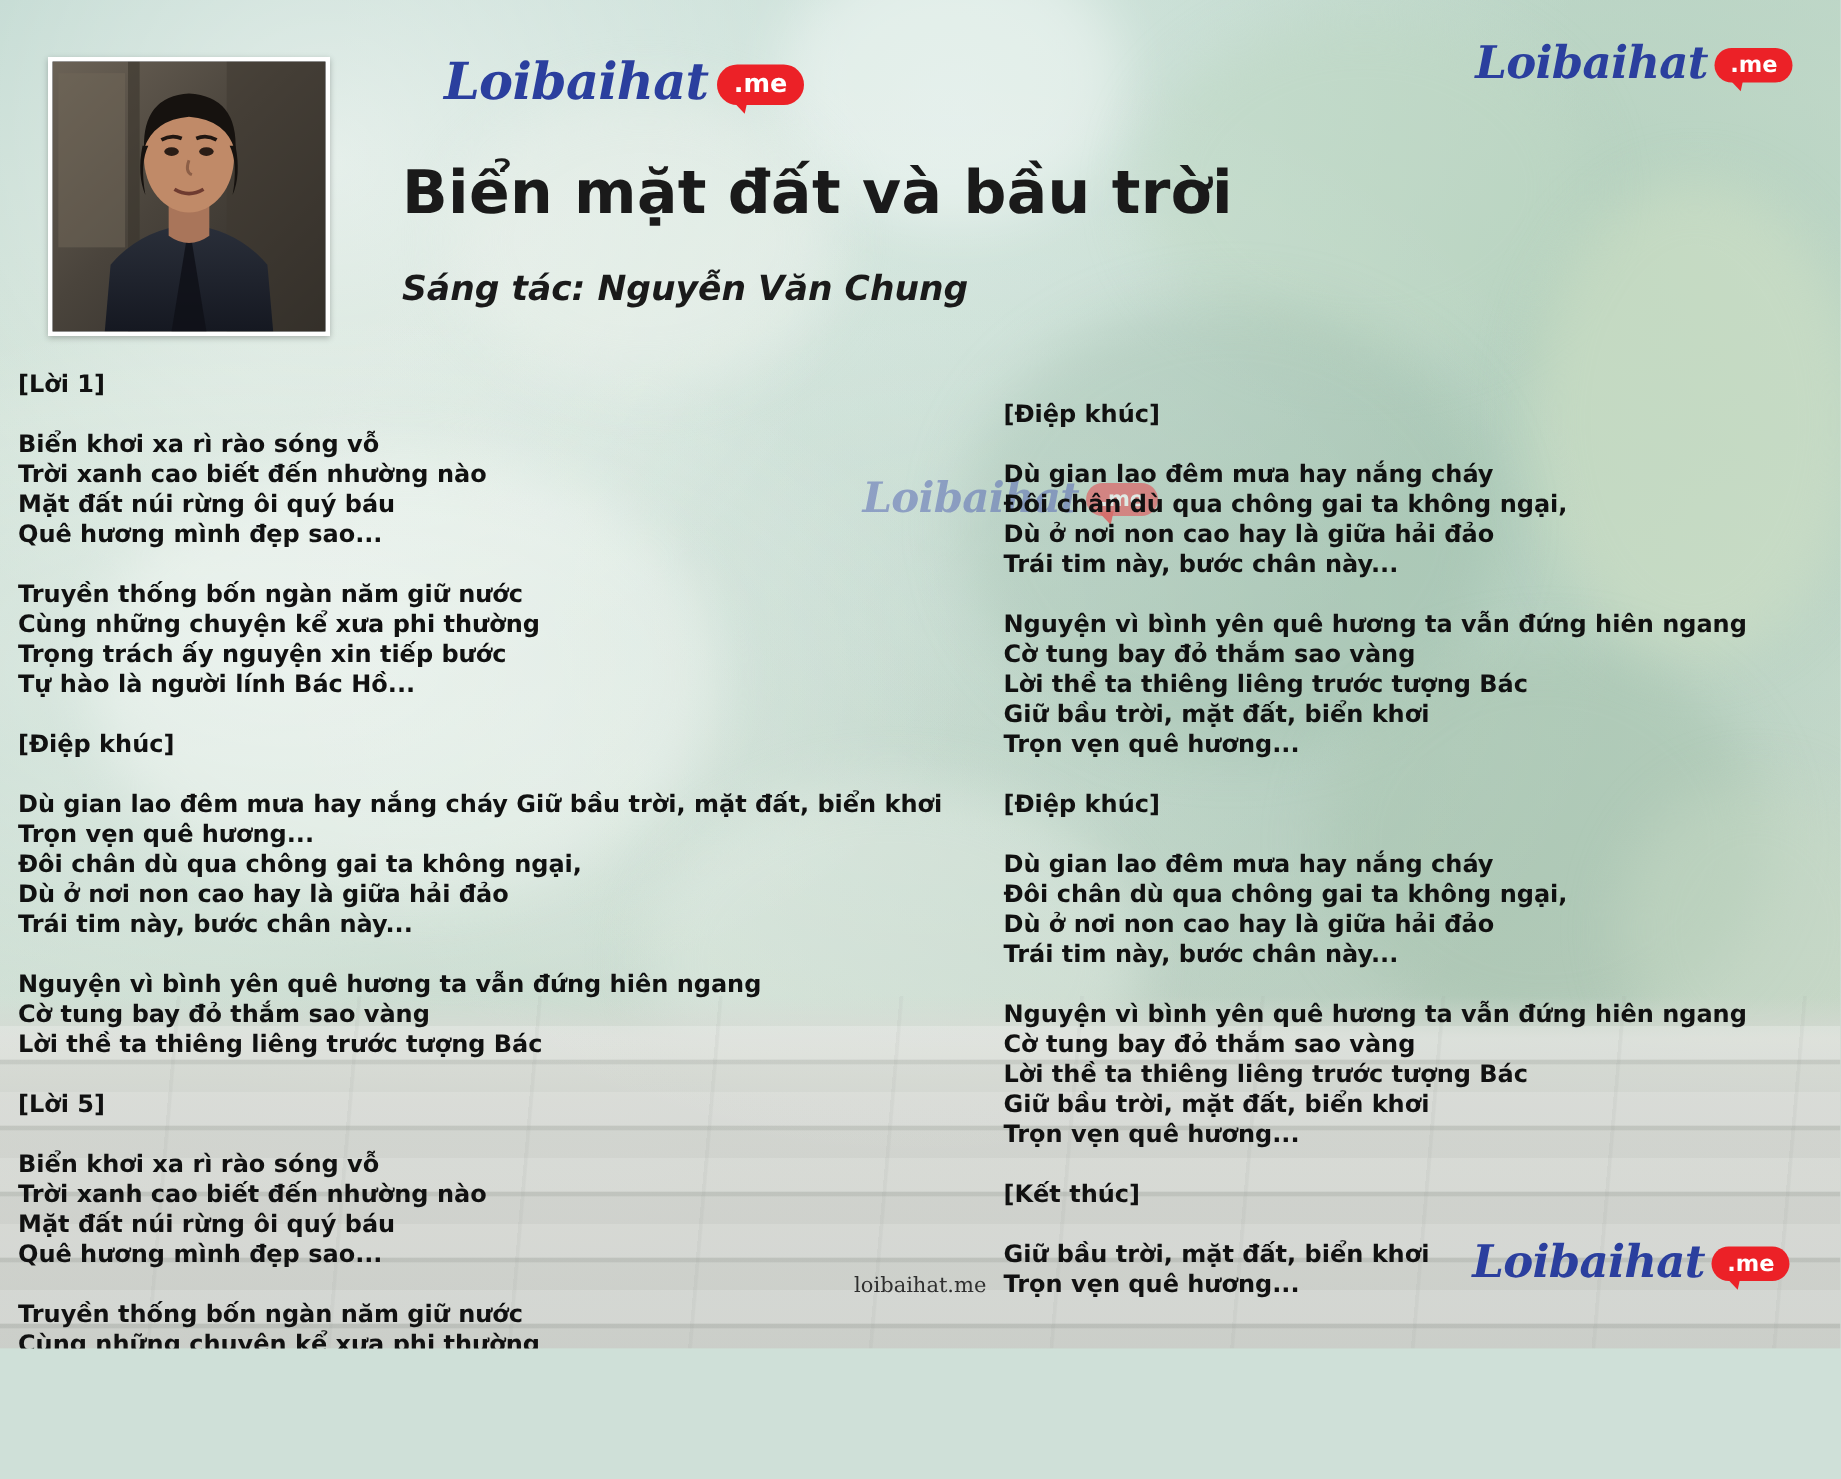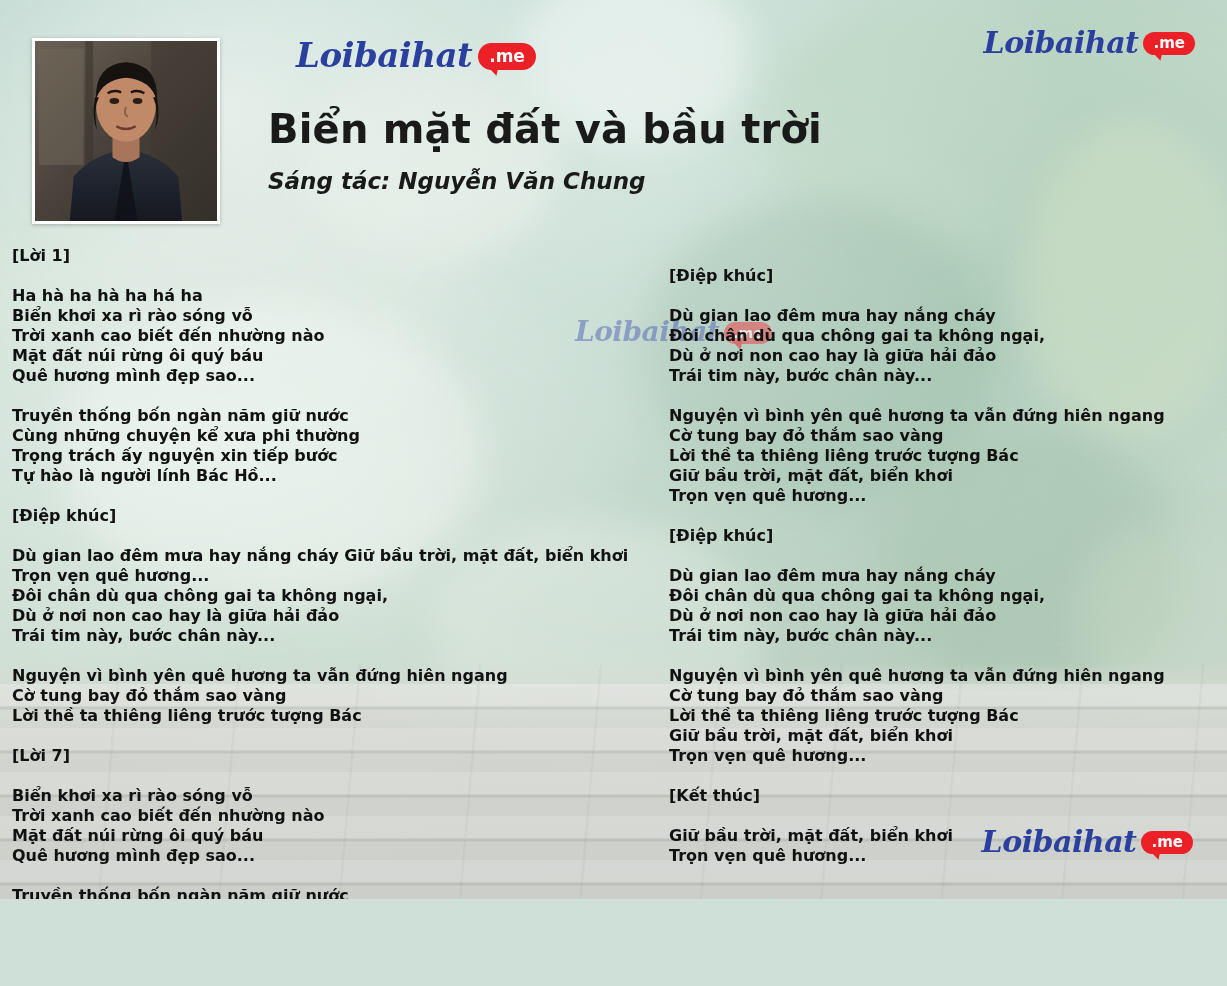--- a/index.html
+++ b/index.html
@@ -154,21 +154,21 @@
   .song-title {
     position: absolute;
     left: 268px; top: 106px;
     font-size: 40px;
     font-weight: bold;
     color: #1a1a1a;
     letter-spacing: .2px;
   }
   .song-author {
     position: absolute;
-    left: 268px; top: 168px;
+    left: 268px; top: 180px;
     font-size: 23px;
     font-style: italic;
     font-weight: bold;
     color: #1a1a1a;
   }
 
   
   .wm {
     position: absolute;
     display: flex; align-items: flex-start;
@@ -290,21 +290,20 @@
     <span class="brand-word">Loibaihat</span>
     <span class="bubble">.me</span>
   </div>
 
   <div class="song-title">Biển mặt đất và bầu trời</div>
   <div class="song-author">Sáng tác: Nguyễn Văn Chung</div>
 
   <div class="col col-left" id="col-left">
       <div class="section-tag">[Lời 1]</div>
       <div class="blank"></div>
-      <div class="lyric-line">Ha hà ha hà ha há ha</div>
       <div class="lyric-line">Biển khơi xa rì rào sóng vỗ</div>
       <div class="lyric-line">Trời xanh cao biết đến nhường nào</div>
       <div class="lyric-line">Mặt đất núi rừng ôi quý báu</div>
       <div class="lyric-line">Quê hương mình đẹp sao...</div>
       <div class="blank"></div>
       <div class="lyric-line">Truyền thống bốn ngàn năm giữ nước</div>
       <div class="lyric-line">Cùng những chuyện kể xưa phi thường</div>
       <div class="lyric-line">Trọng trách ấy nguyện xin tiếp bước</div>
       <div class="lyric-line">Tự hào là người lính Bác Hồ...</div>
       <div class="blank"></div>
@@ -313,21 +312,21 @@
       <div class="lyric-line">Dù gian lao đêm mưa hay nắng cháy Giữ bầu trời, mặt đất, biển khơi</div>
       <div class="lyric-line">Trọn vẹn quê hương...</div>
       <div class="lyric-line">Đôi chân dù qua chông gai ta không ngại,</div>
       <div class="lyric-line">Dù ở nơi non cao hay là giữa hải đảo</div>
       <div class="lyric-line">Trái tim này, bước chân này...</div>
       <div class="blank"></div>
       <div class="lyric-line">Nguyện vì bình yên quê hương ta vẫn đứng hiên ngang</div>
       <div class="lyric-line">Cờ tung bay đỏ thắm sao vàng</div>
       <div class="lyric-line">Lời thề ta thiêng liêng trước tượng Bác</div>
       <div class="blank"></div>
-      <div class="section-tag">[Lời 7]</div>
+      <div class="section-tag">[Lời 5]</div>
       <div class="blank"></div>
       <div class="lyric-line">Biển khơi xa rì rào sóng vỗ</div>
       <div class="lyric-line">Trời xanh cao biết đến nhường nào</div>
       <div class="lyric-line">Mặt đất núi rừng ôi quý báu</div>
       <div class="lyric-line">Quê hương mình đẹp sao...</div>
       <div class="blank"></div>
       <div class="lyric-line">Truyền thống bốn ngàn năm giữ nước</div>
       <div class="lyric-line">Cùng những chuyện kể xưa phi thường</div>
       <div class="lyric-line">Trọng trách ấy nguyện xin tiếp bước</div>
       <div class="lyric-line">Tự hào là người lính Bác Hồ...</div>
@@ -358,13 +357,14 @@
       <div class="lyric-line">Lời thề ta thiêng liêng trước tượng Bác</div>
       <div class="lyric-line">Giữ bầu trời, mặt đất, biển khơi</div>
       <div class="lyric-line">Trọn vẹn quê hương...</div>
       <div class="blank"></div>
       <div class="section-tag">[Kết thúc]</div>
       <div class="blank"></div>
       <div class="lyric-line">Giữ bầu trời, mặt đất, biển khơi</div>
       <div class="lyric-line">Trọn vẹn quê hương...</div>
     </div>
 
+  <div class="footer-url">loibaihat.me</div>
 </div>
 
 </body></html>

